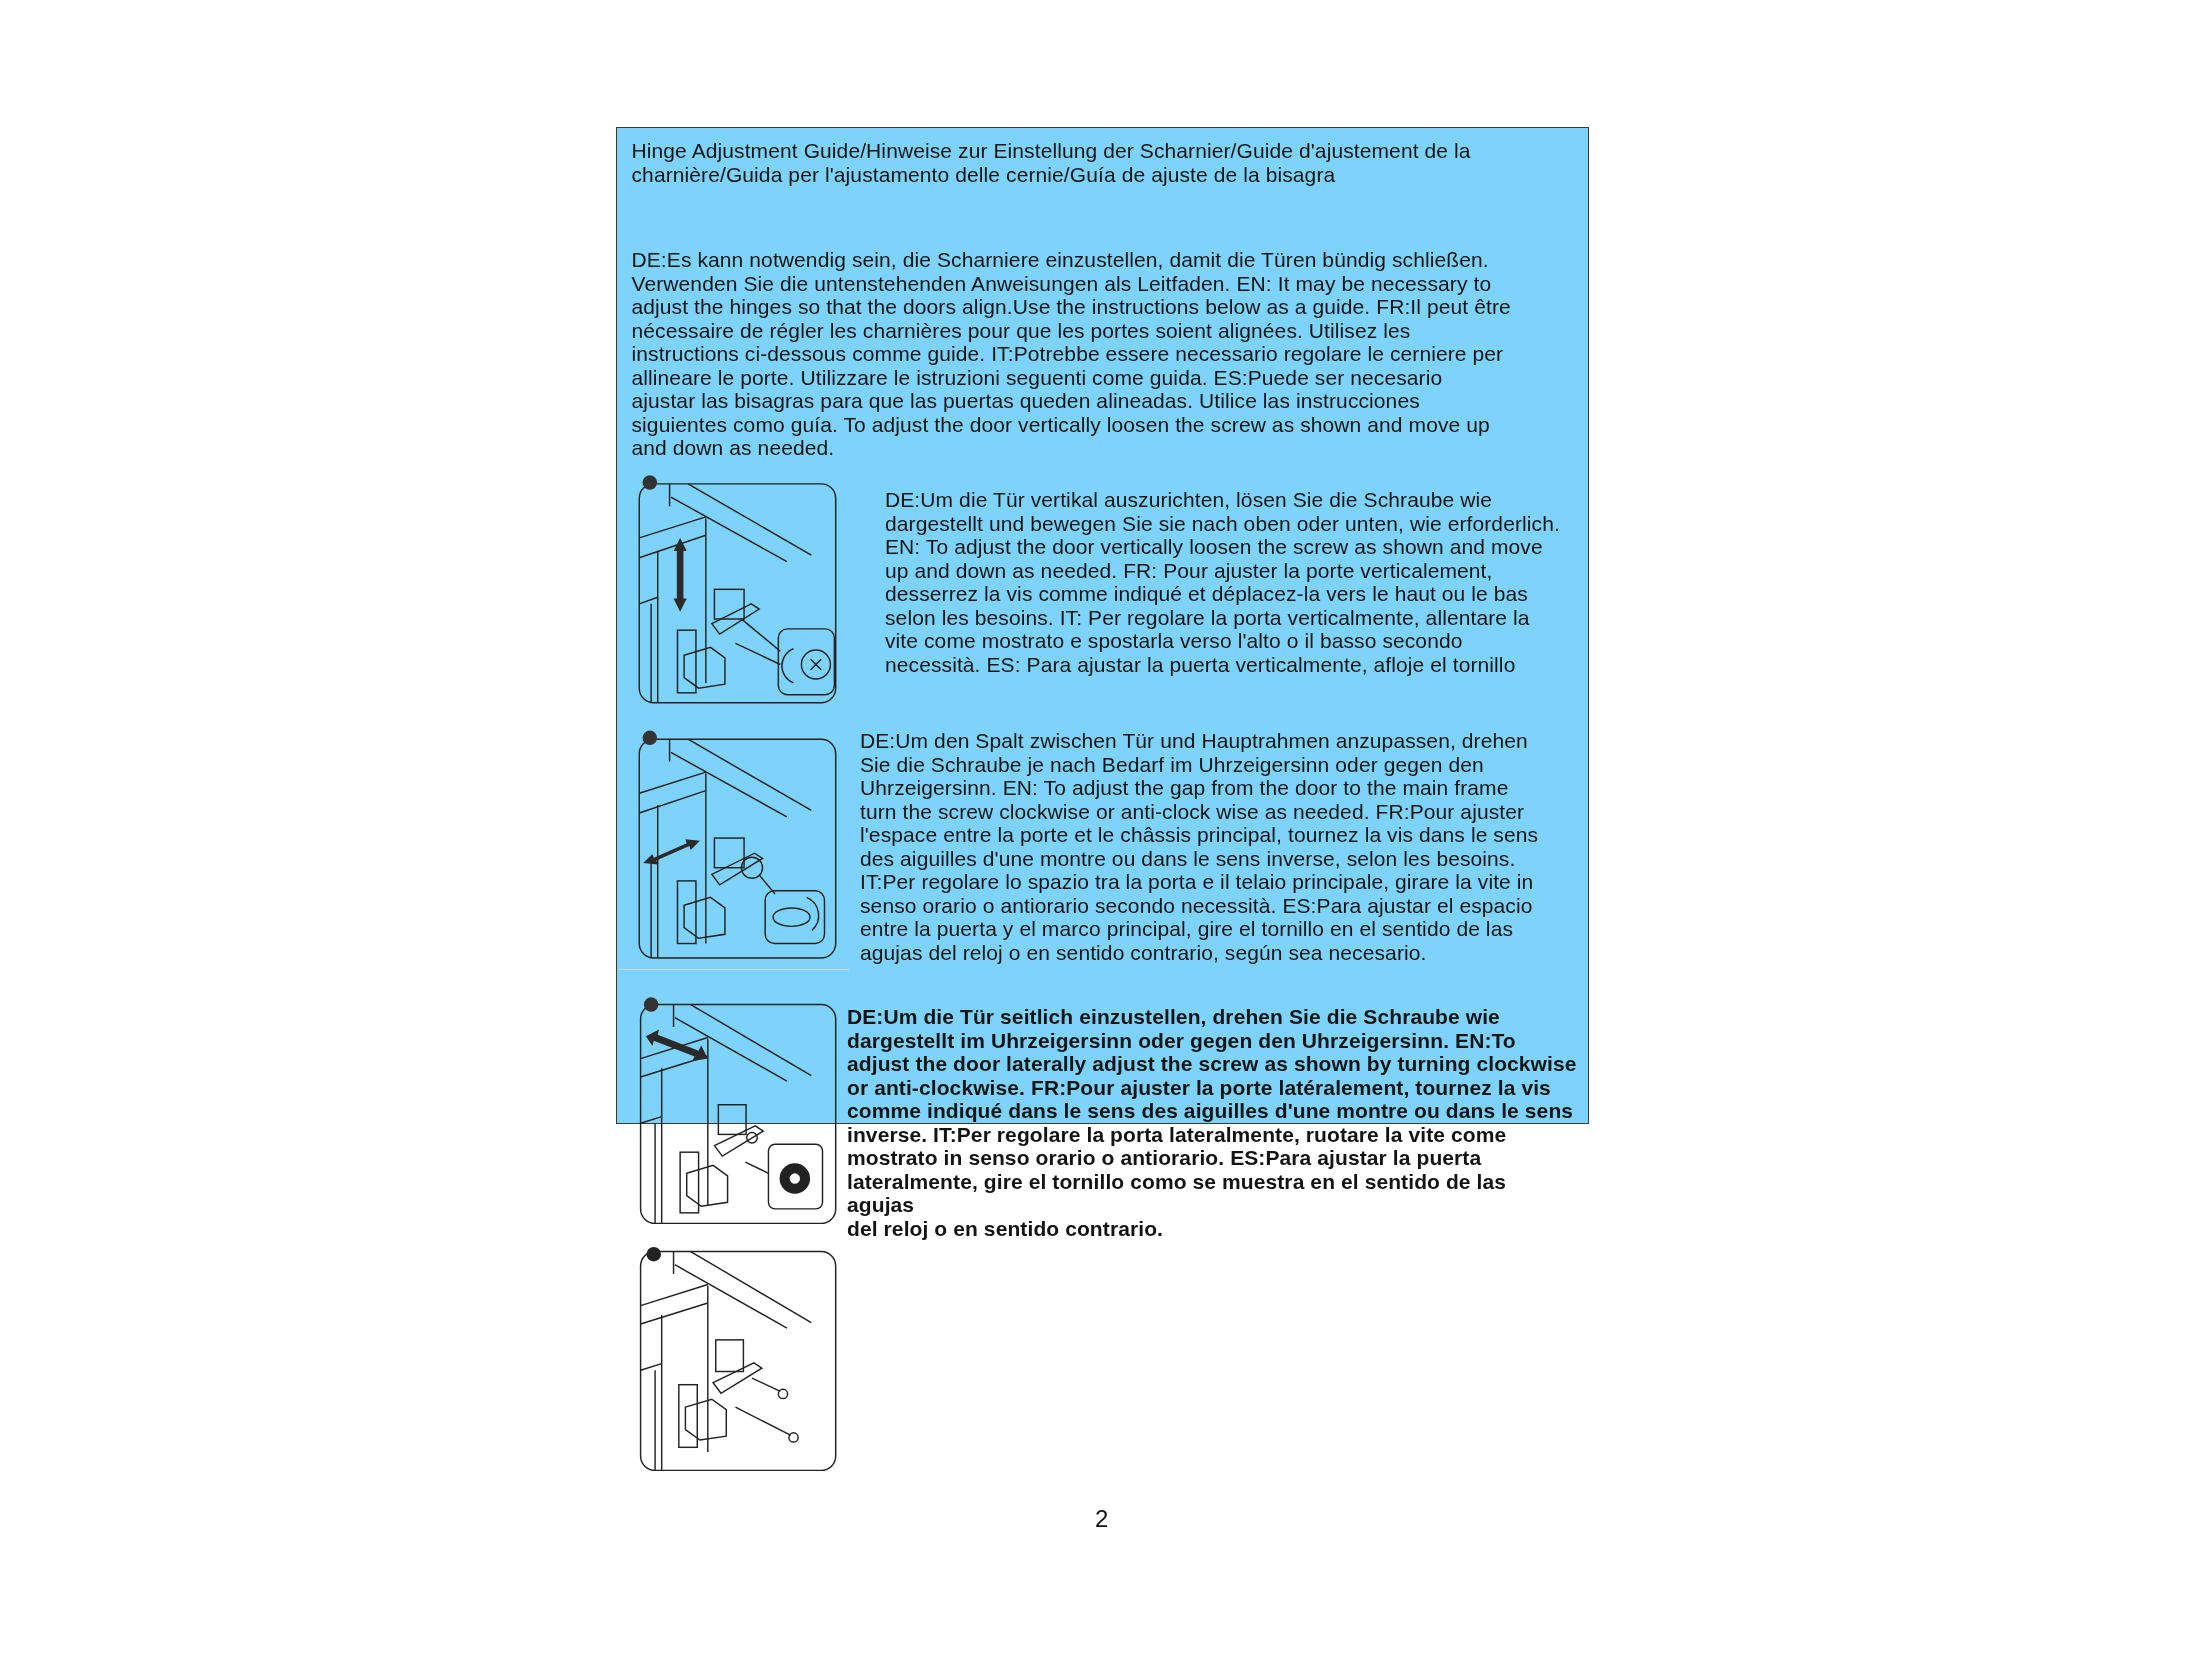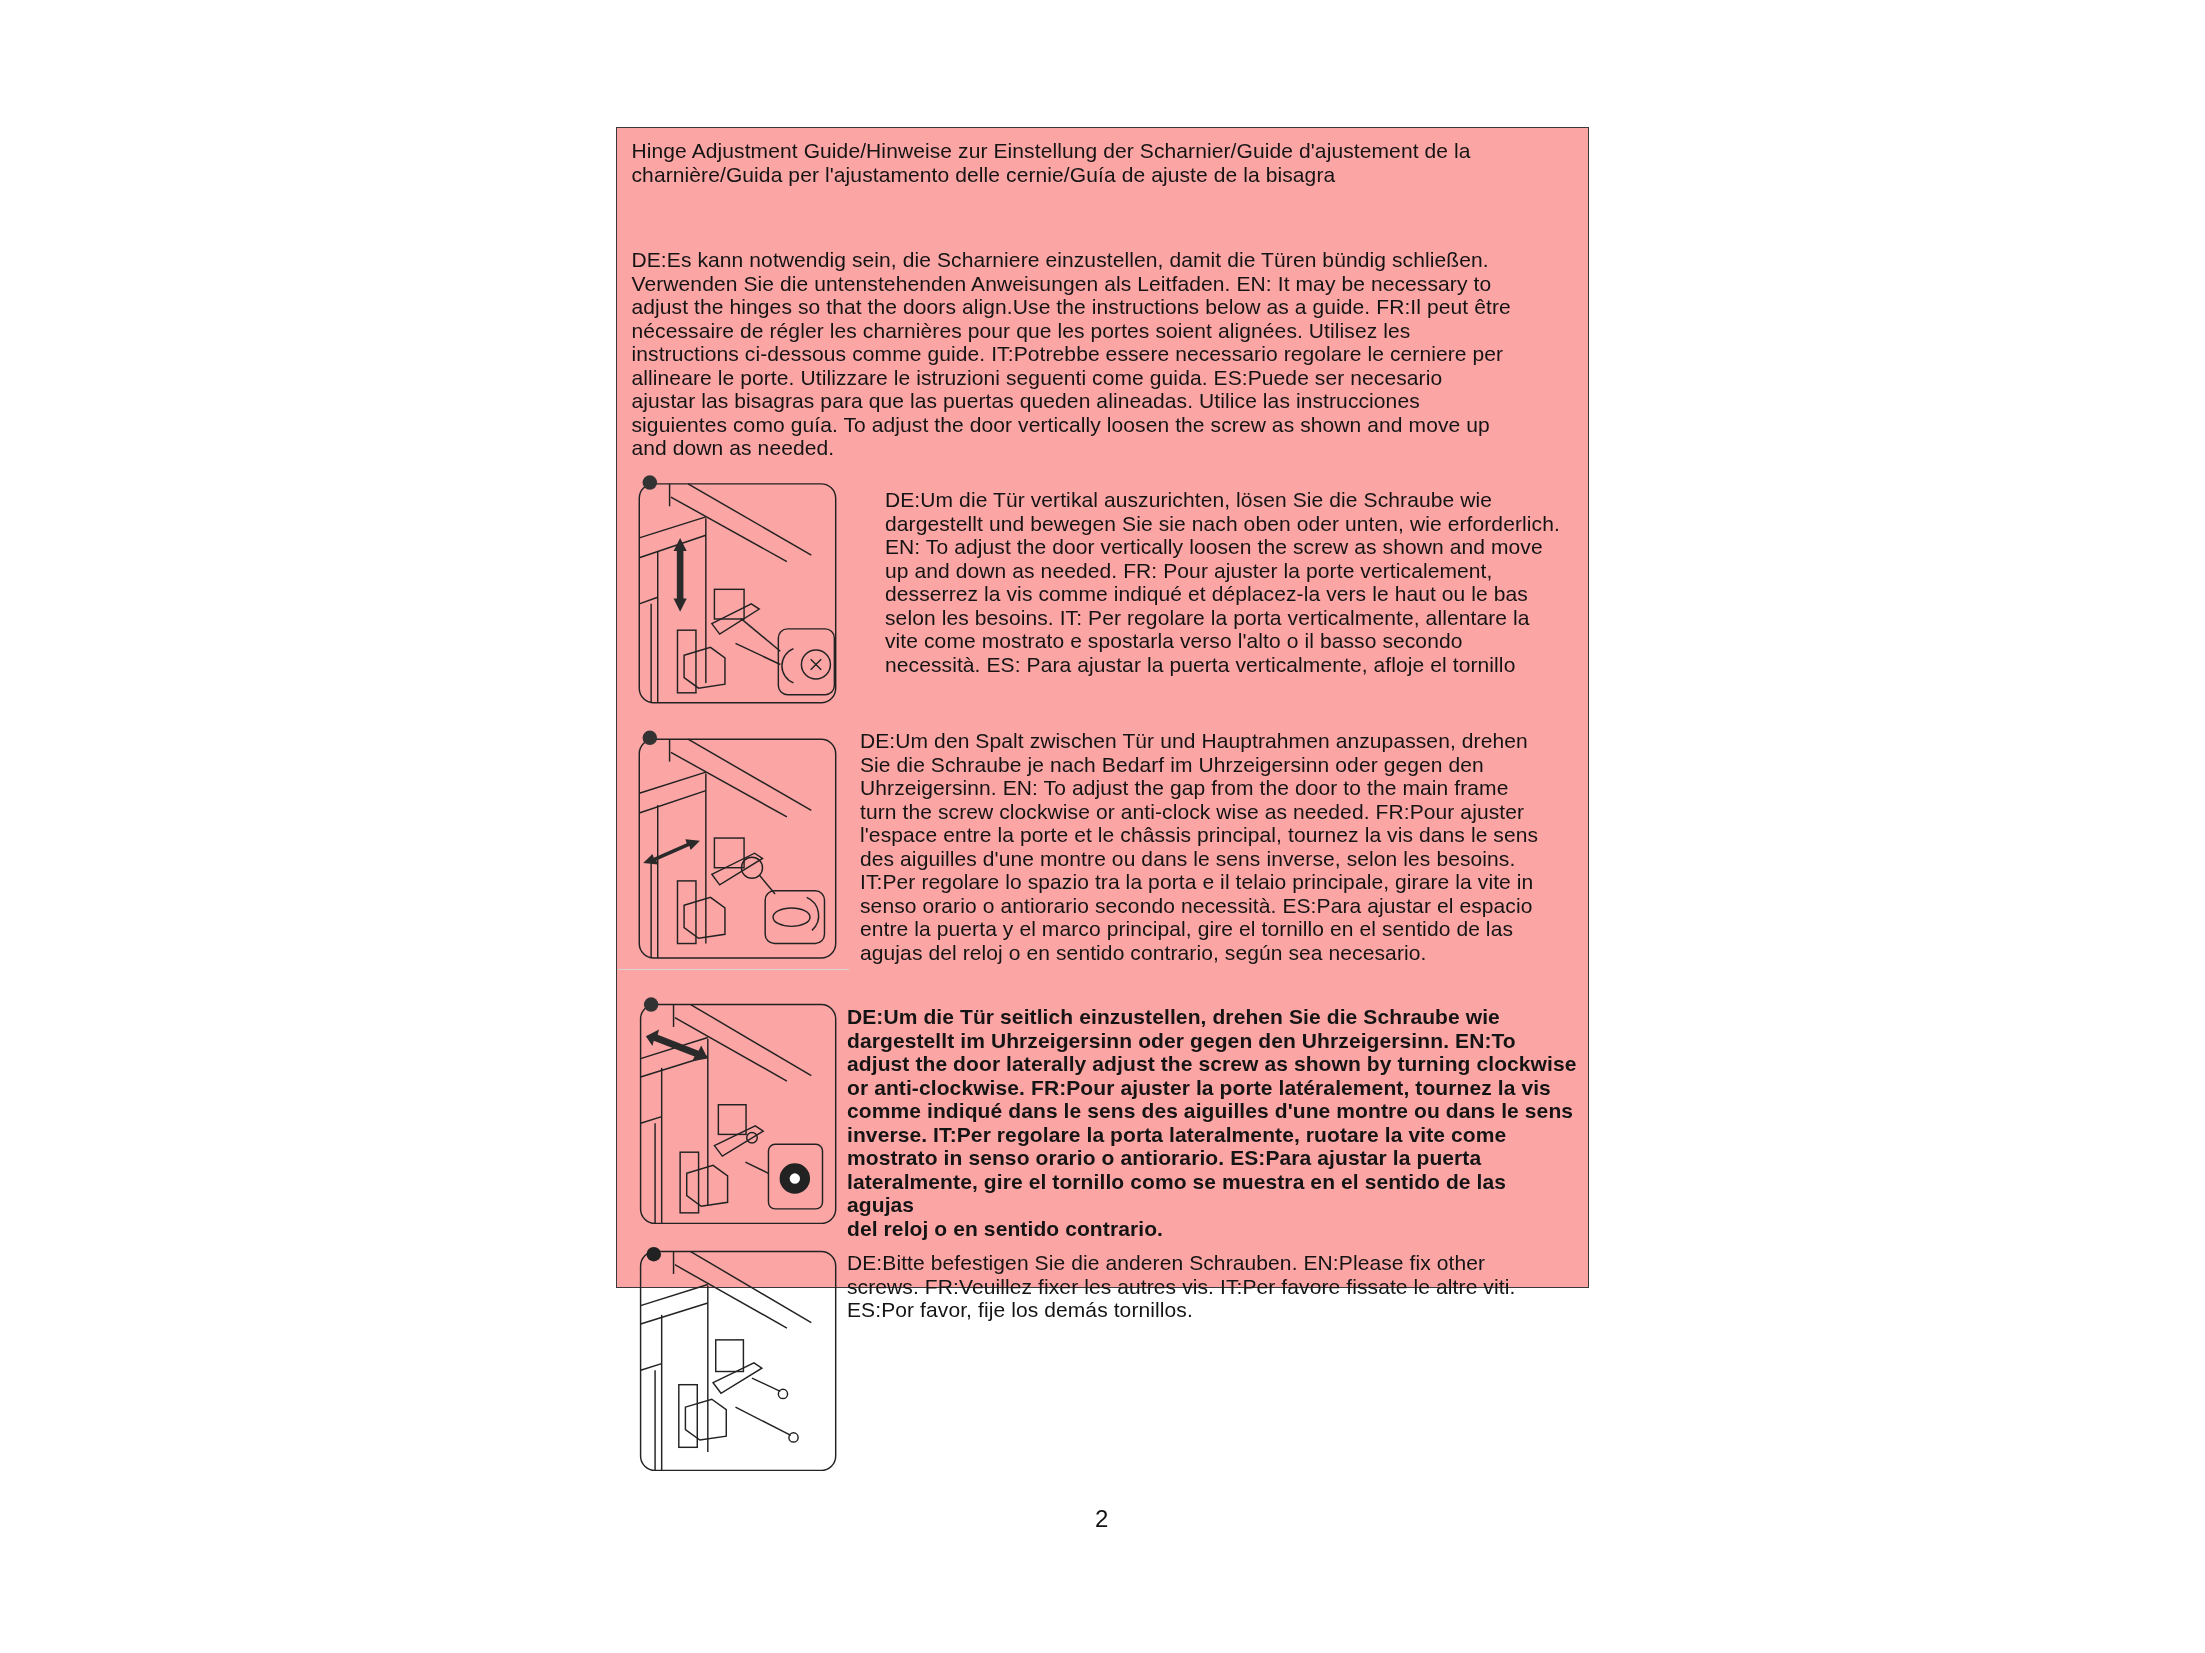--- a/index.html
+++ b/index.html
@@ -13,24 +13,24 @@
     position: relative;
     overflow: hidden;
     font-family: "Liberation Sans", "DejaVu Sans", sans-serif;
     color: #111111;
   }
   .frame {
     position: absolute;
     left: 616px;
     top: 127px;
     width: 973px;
-    height: 1161px;
+    height: 997px;
     border: 1.3px solid #3a3a3a;
     box-sizing: border-box;
-    background: #fca5a5;
+    background: #7dd3fc;
   }
   .txt {
     position: absolute;
     font-size: 21px;
     line-height: 23.5px;
     letter-spacing: 0.1px;
     white-space: pre-line;
     color: #141414;
   }
   .title { left: 14.5px; top: 11.2px; width: 944px; }
@@ -220,20 +220,17 @@
         <rect x="130" y="150" width="42" height="48"></rect>
         <path d="M126 215 l62 -30 l12 8 l-62 38 z"></path>
         <line x1="185" y1="208" x2="228" y2="228"></line>
         <line x1="160" y1="252" x2="244" y2="295"></line>
         <circle cx="232" cy="232" r="7"></circle>
         <circle cx="248" cy="298" r="7"></circle>
       </g>
       <circle cx="36" cy="20" r="11" fill="#222"></circle>
     </svg>
   </div>
-  <div class="txt step-text s4">DE:Bitte befestigen Sie die anderen Schrauben. EN:Please fix other
-screws. FR:Veuillez fixer les autres vis. IT:Per favore fissate le altre viti.
-ES:Por favor, fije los demás tornillos.</div>
 
 </div>
 
 <div class="page-number">2</div>
 
 
 </body></html>

